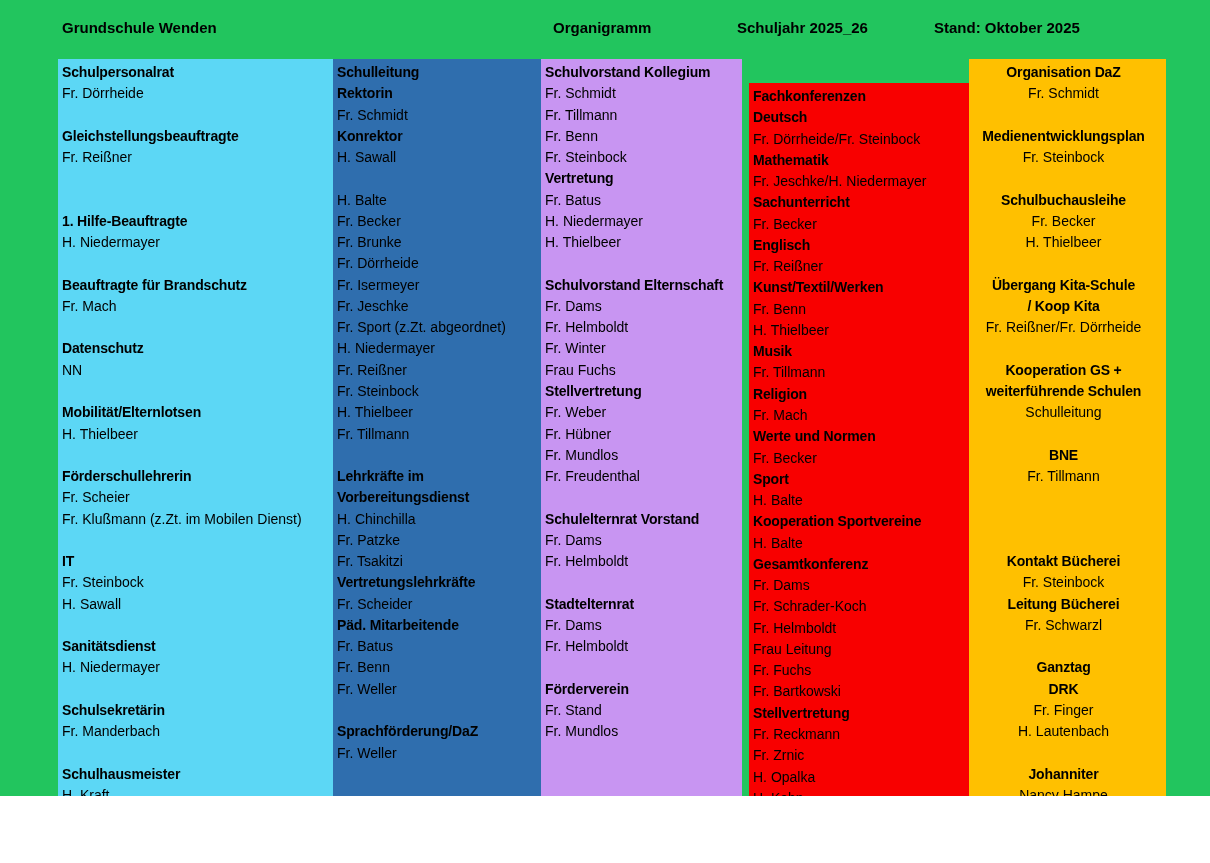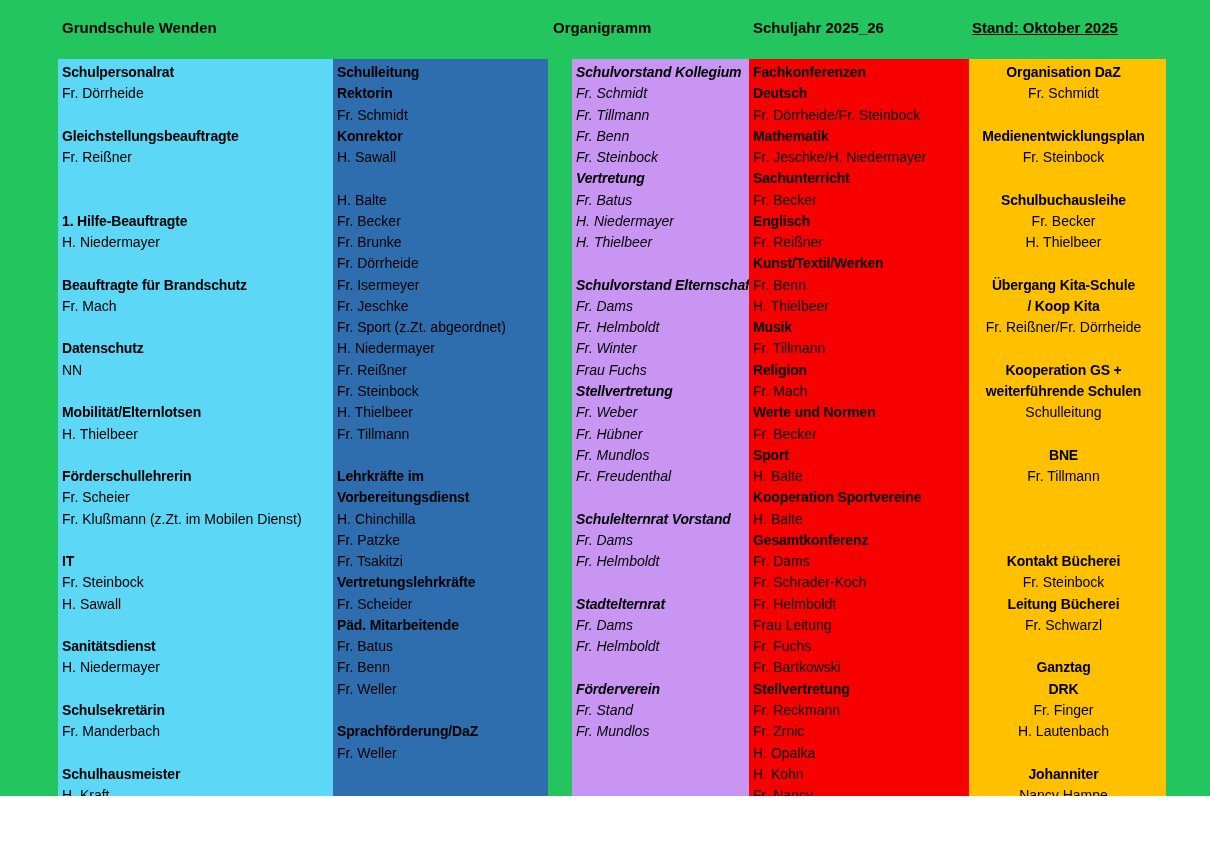--- a/index.html
+++ b/index.html
@@ -14,22 +14,22 @@
   }
   .hdr {
     position: absolute;
     top: 19px;
     font-size: 15px;
     font-weight: bold;
     white-space: nowrap;
   }
   .hdr-school { left: 62px; }
   .hdr-title  { left: 553px; }
-  .hdr-year   { left: 753px; }
-  .hdr-stand  { left: 972px; text-decoration: underline; }
+  .hdr-year   { left: 737px; }
+  .hdr-stand  { left: 934px; }
   .columns-area {
     position: absolute;
     left: 0; top: 0; width: 1210px; height: 863px;
   }
   .col {
     position: absolute;
     top: 59px;
     height: 766px;
     box-sizing: border-box;
     padding: 3px 12px 0 4px;
@@ -120,21 +120,21 @@
         <div class="line bold">Päd. Mitarbeitende</div>
         <div class="line">Fr. Batus</div>
         <div class="line">Fr. Benn</div>
         <div class="line">Fr. Weller</div>
         <div class="line">&nbsp;</div>
         <div class="line bold">Sprachförderung/DaZ</div>
         <div class="line">Fr. Weller</div>
         <div class="line">&nbsp;</div>
         <div class="line">&nbsp;</div>
       </div>
-      <div class="col" style="left: 572px; width: 201px; background: rgb(200, 149, 242); font-style: italic;">
+      <div class="col" style="left: 541px; width: 201px; background: rgb(200, 149, 242);">
         <div class="line bold">Schulvorstand Kollegium</div>
         <div class="line">Fr. Schmidt</div>
         <div class="line">Fr. Tillmann</div>
         <div class="line">Fr. Benn</div>
         <div class="line">Fr. Steinbock</div>
         <div class="line bold">Vertretung</div>
         <div class="line">Fr. Batus</div>
         <div class="line">H. Niedermayer</div>
         <div class="line">H. Thielbeer</div>
         <div class="line">&nbsp;</div>
@@ -158,21 +158,21 @@
         <div class="line">Fr. Helmboldt</div>
         <div class="line">&nbsp;</div>
         <div class="line bold">Förderverein</div>
         <div class="line">Fr. Stand</div>
         <div class="line">Fr. Mundlos</div>
         <div class="line">&nbsp;</div>
         <div class="line">&nbsp;</div>
         <div class="line">&nbsp;</div>
         <div class="line">&nbsp;</div>
       </div>
-      <div class="col" style="left: 749px; width: 220px; background: rgb(248, 0, 0);">
+      <div class="col" style="left: 749px; width: 220px; background: rgb(248, 0, 0); margin-top: 24px;">
         <div class="line bold">Fachkonferenzen</div>
         <div class="line bold">Deutsch</div>
         <div class="line">Fr. Dörrheide/Fr. Steinbock</div>
         <div class="line bold">Mathematik</div>
         <div class="line">Fr. Jeschke/H. Niedermayer</div>
         <div class="line bold">Sachunterricht</div>
         <div class="line">Fr. Becker</div>
         <div class="line bold">Englisch</div>
         <div class="line">Fr. Reißner</div>
         <div class="line bold">Kunst/Textil/Werken</div>

